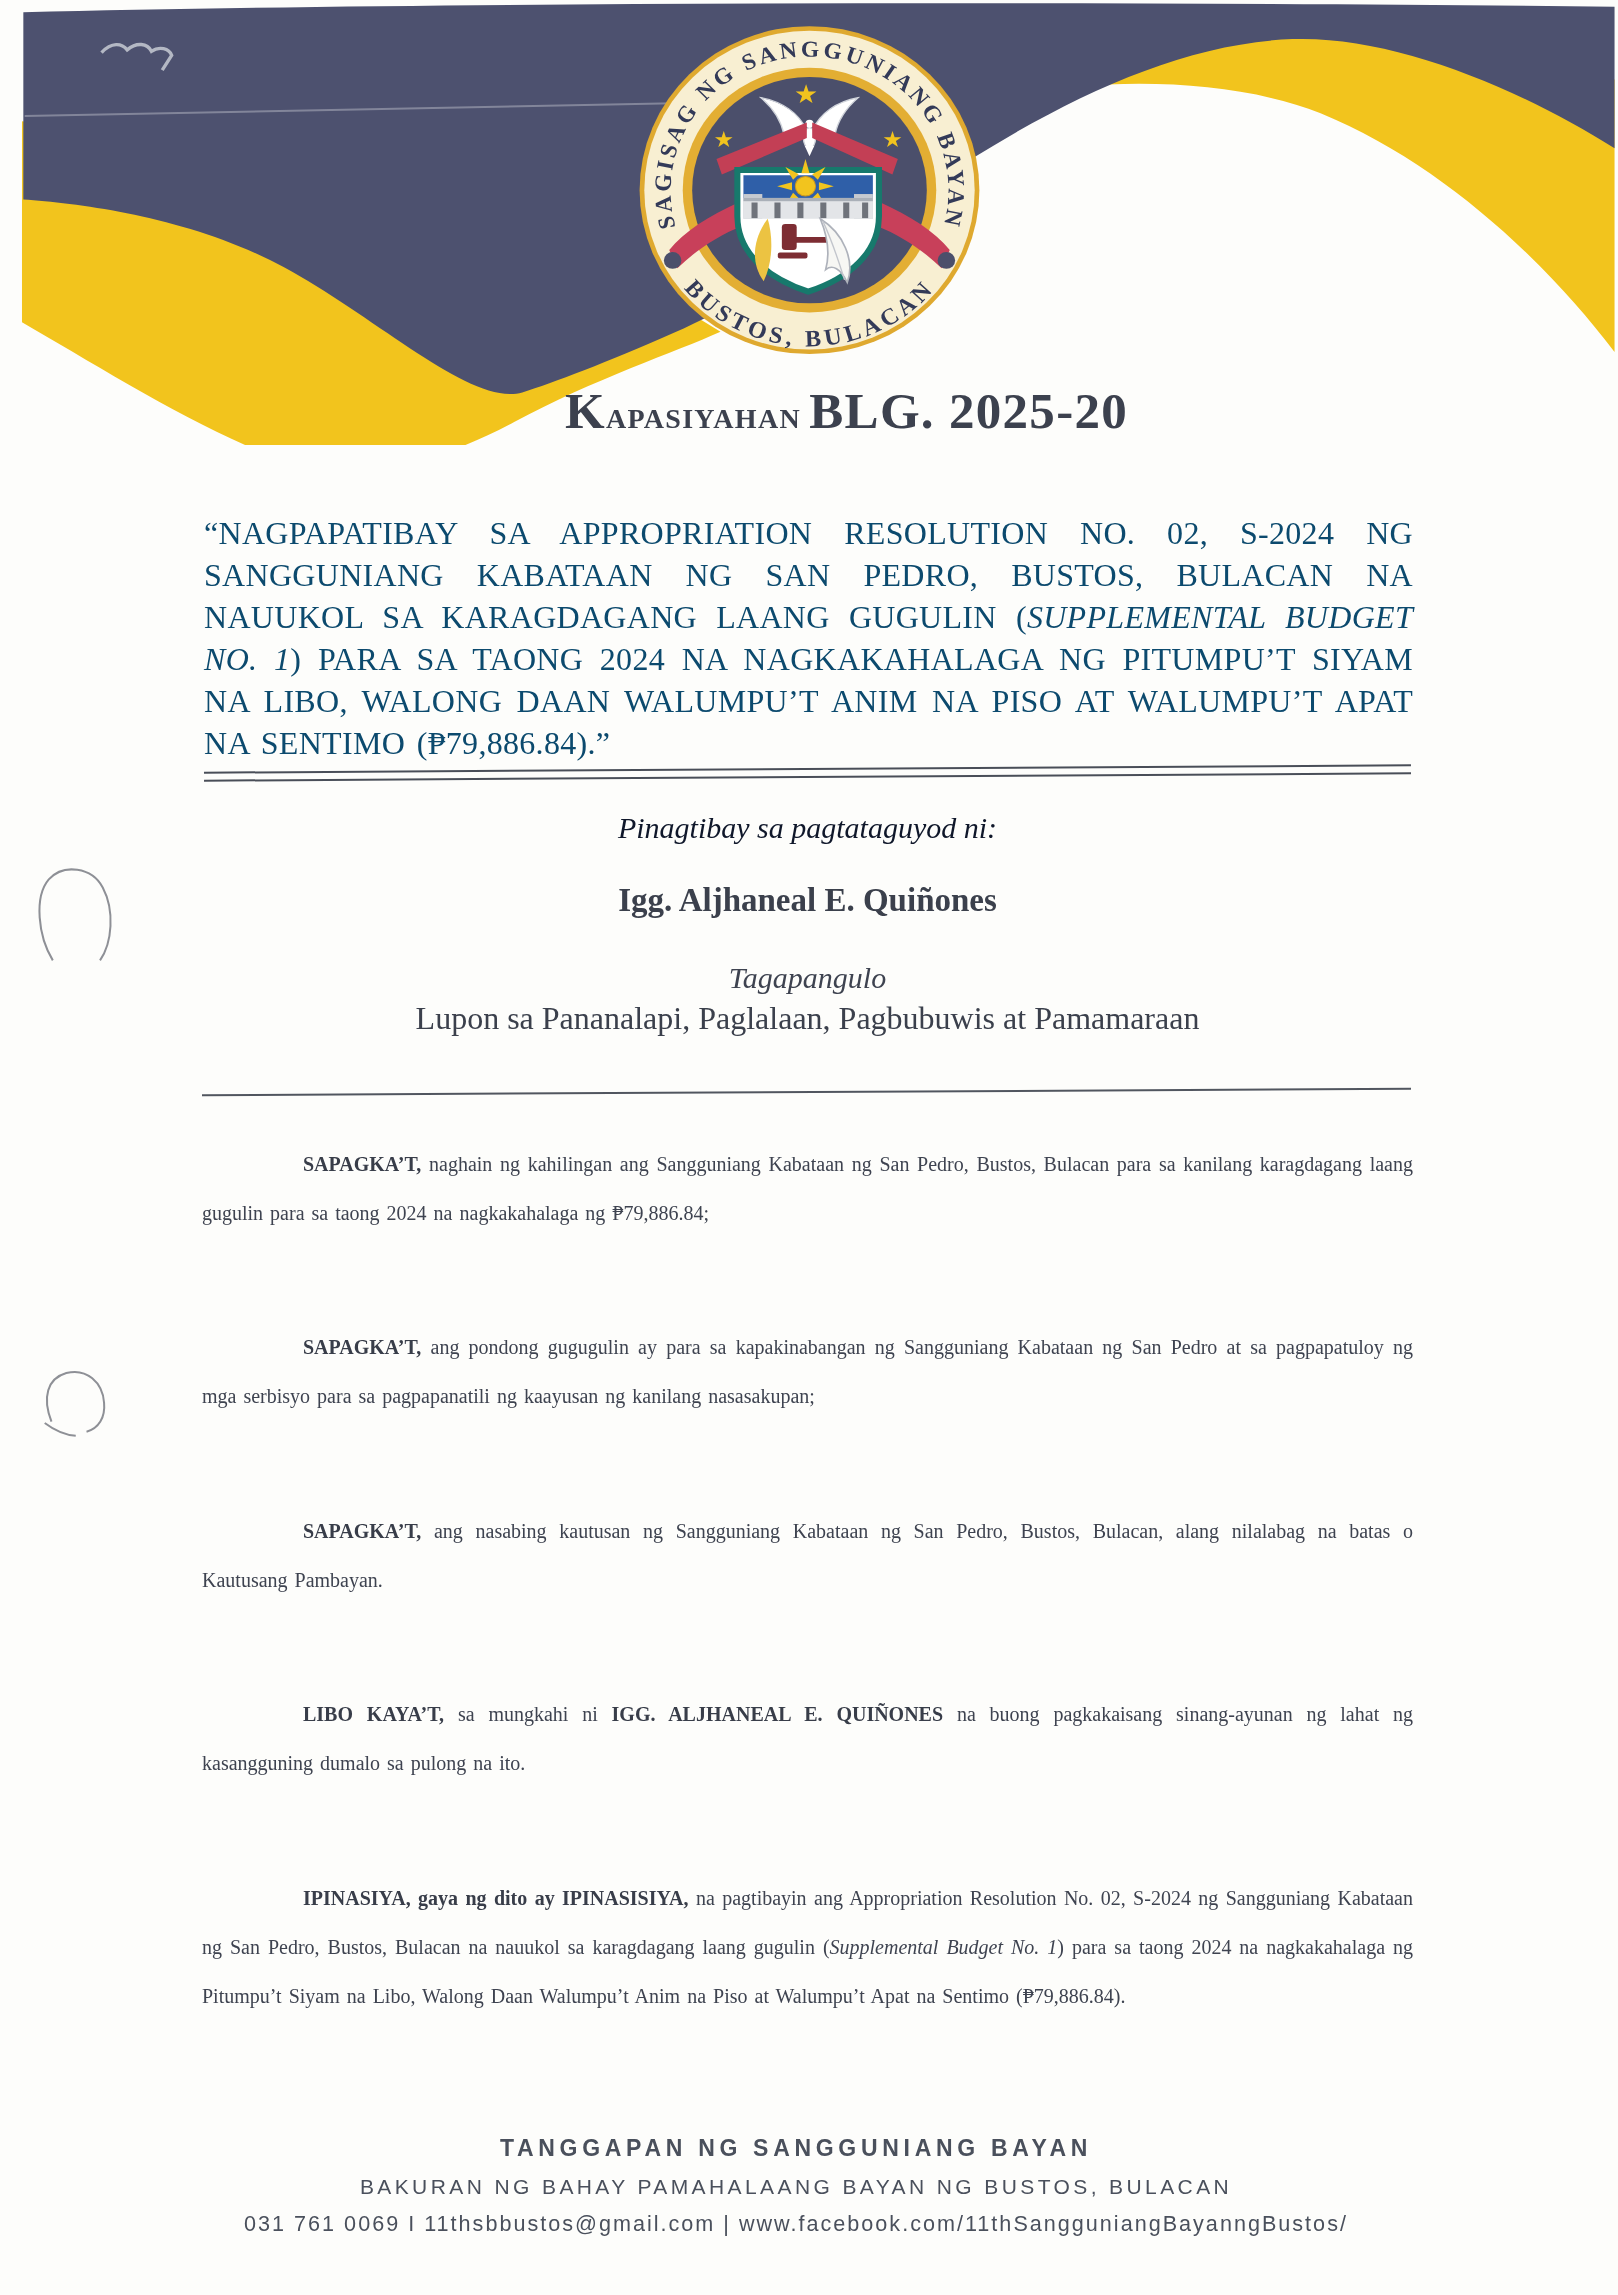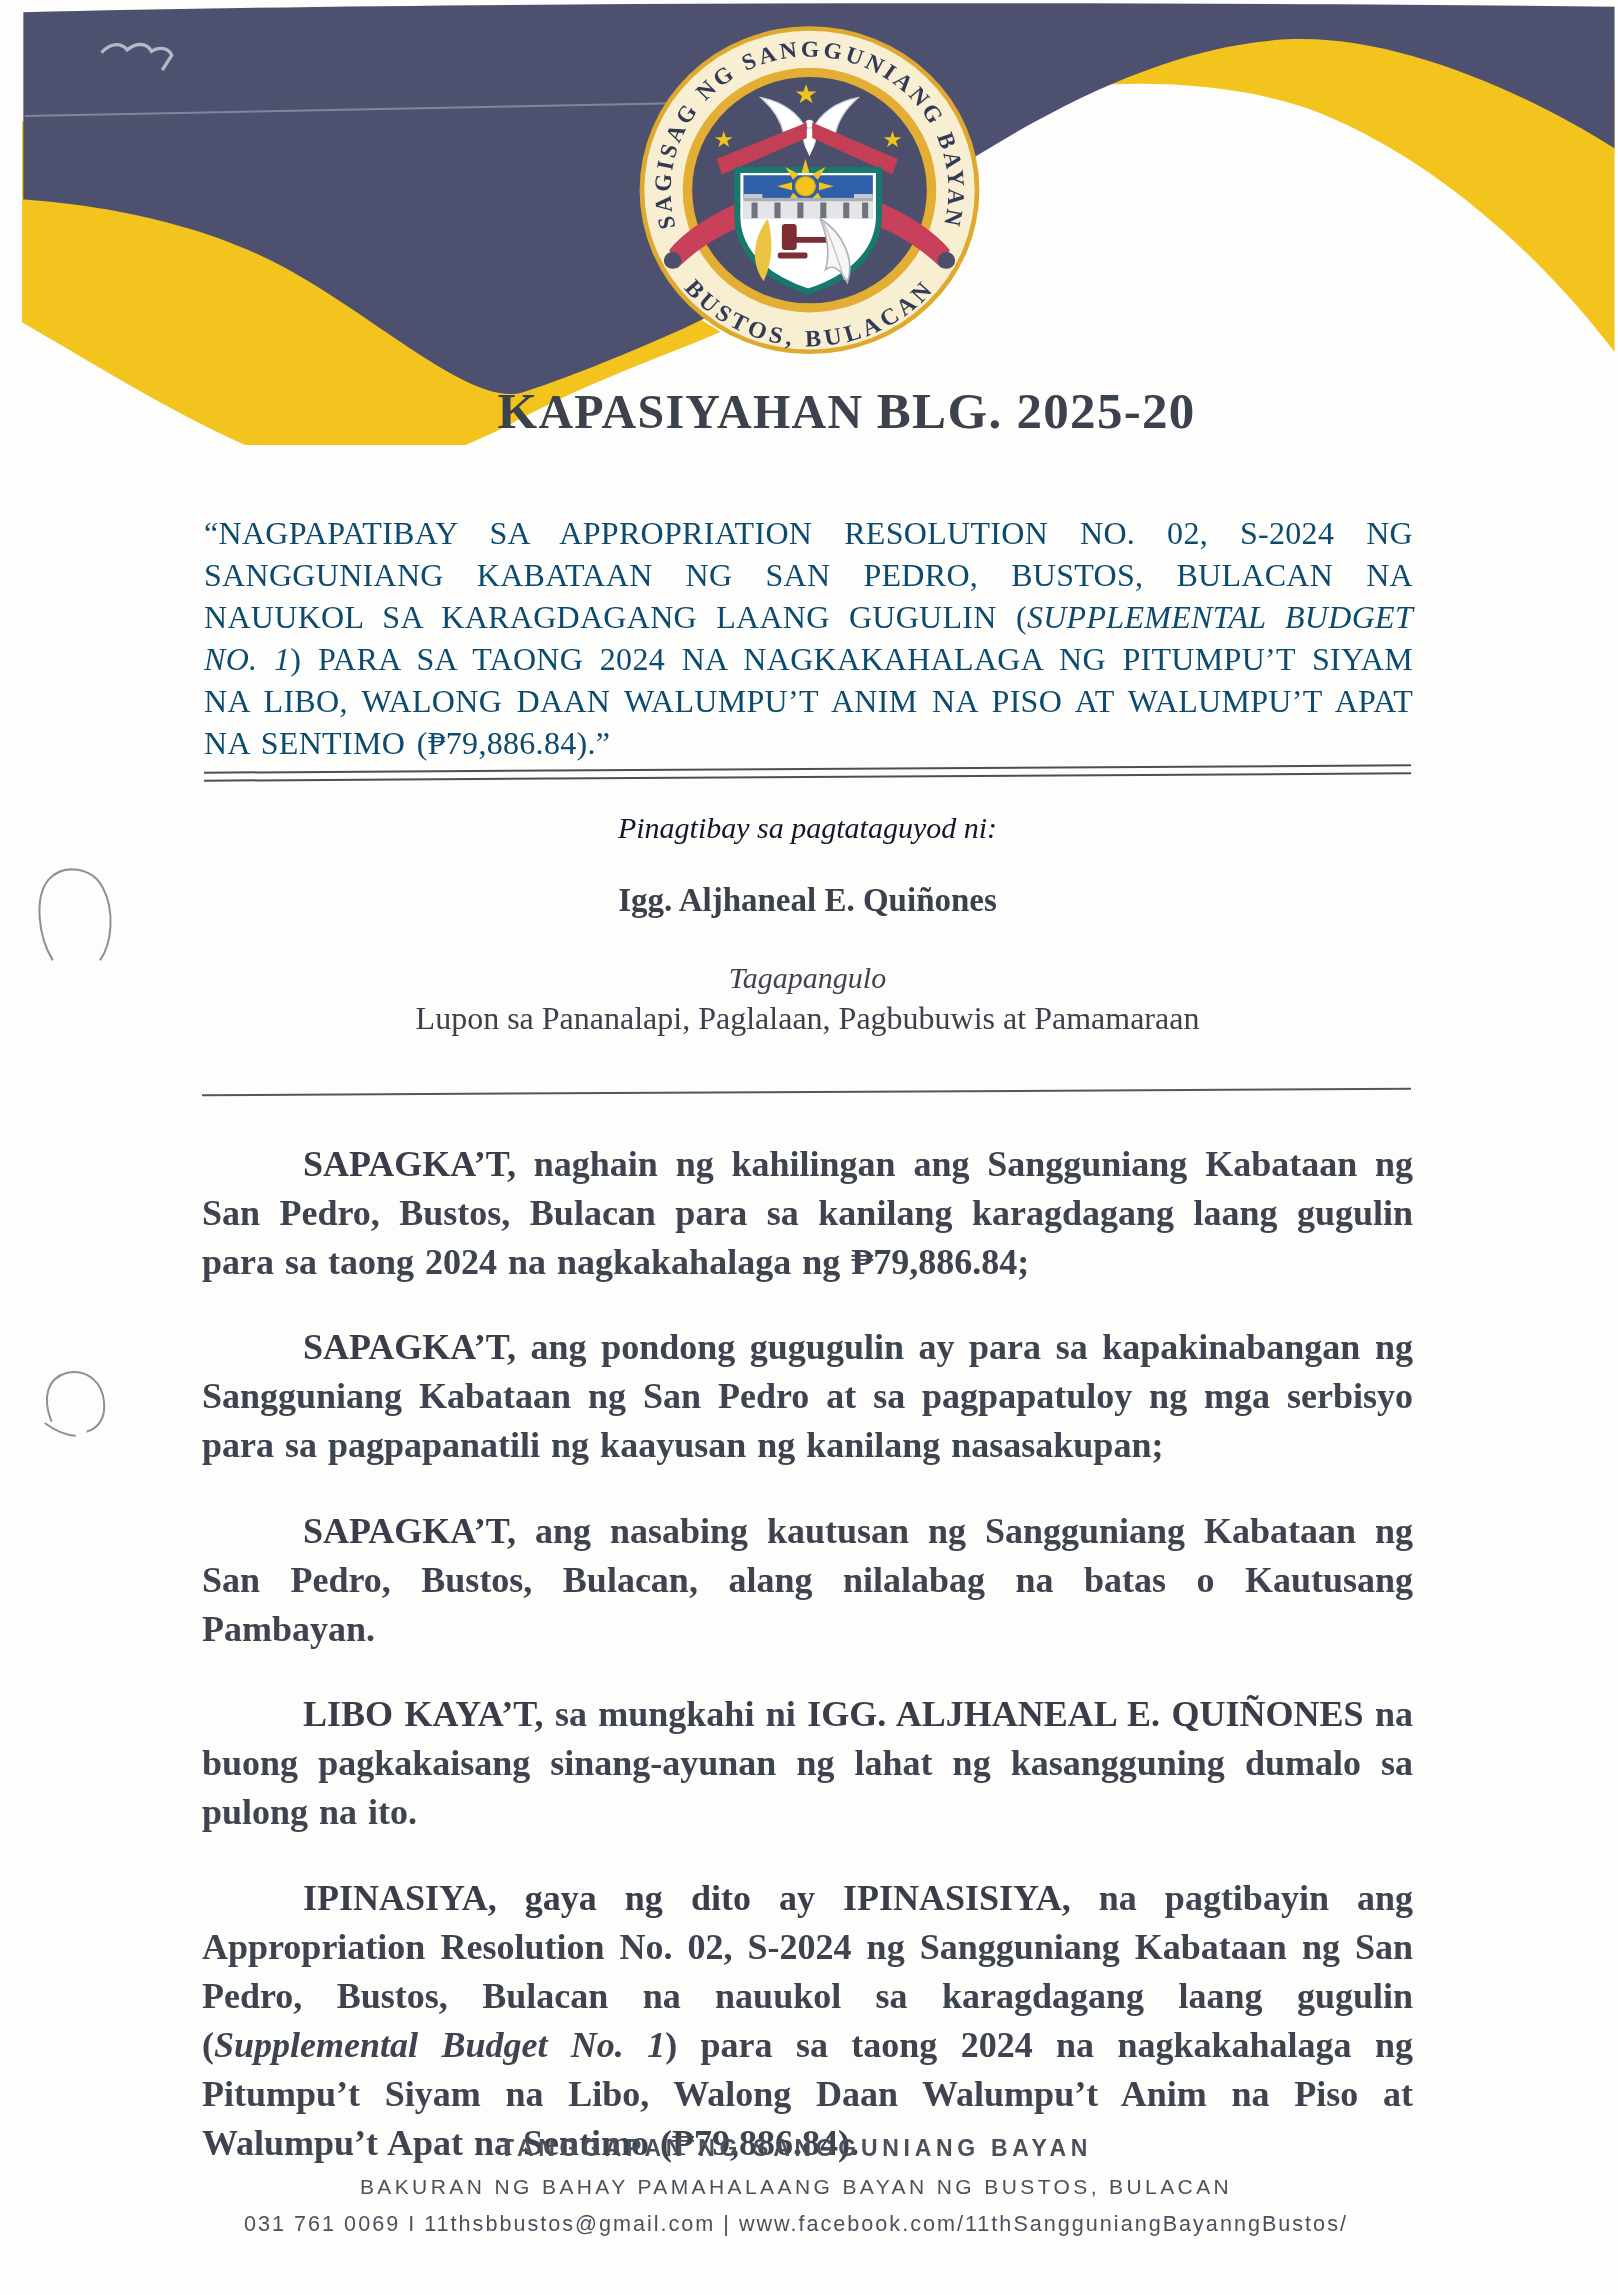--- a/index.html
+++ b/index.html
@@ -13,21 +13,21 @@
   }
   .header-art{position:absolute;top:0;left:0;display:block;}
   .artifacts{position:absolute;top:0;left:0;pointer-events:none;z-index:40;}
 
   .doc-title{
     position:absolute;top:382px;left:37px;width:1619px;
     text-align:center;font-weight:bold;color:#3c414e;
     letter-spacing:1.3px;white-space:nowrap;
   }
   .doc-title .big{font-size:51px;}
-  .doc-title .small{font-size:48px;}
+  .doc-title .small{font-size:28px;}
 
   .subject{
     position:absolute;top:480px;left:204px;width:1209px;
     font-size:32px;line-height:42px;font-weight:normal;
     text-align:justify;letter-spacing:0.3px;word-spacing:3.4px;color:#0c4a6e;
   }
   .subject .it{font-style:italic;}
 
   .rule-double{
     position:absolute;top:768px;left:204px;width:1207px;height:6px;
@@ -40,22 +40,22 @@
   }
 
   .centerline{position:absolute;left:202px;width:1211px;text-align:center;white-space:nowrap;}
   .adopt-intro{top:811px;font-style:italic;font-size:30px;color:#0f172a;}
   .sponsor-name{top:882px;font-weight:bold;font-size:33px;color:#3b404c;}
   .sponsor-role{top:961px;font-style:italic;font-size:30px;}
   .sponsor-committee{top:1000px;font-weight:normal;font-size:32px;color:#3b404c;}
 
   .para{
     position:absolute;left:202px;width:1211px;margin:0;
-    font-size:36px;line-height:49px;text-align:justify;
-    text-indent:101px;word-spacing:2px;color:#3e4350;font-weight:bold;
+    font-size:20px;line-height:49px;text-align:justify;
+    text-indent:101px;word-spacing:2px;color:#3e4350;
   }
   .para b{color:#383d49;}
   .para .it{font-style:italic;}
   .b1{top:1140px;} .b2{top:1323px;} .b3{top:1507px;} .b4{top:1690px;} .b5{top:1874px;}
 
   .footer-line{
     position:absolute;left:0;width:1592px;text-align:center;white-space:nowrap;
     font-family:"Liberation Sans","DejaVu Sans",sans-serif;color:#4a505c;
   }
   .f1{top:2135px;font-size:23px;font-weight:bold;letter-spacing:4.7px;}

